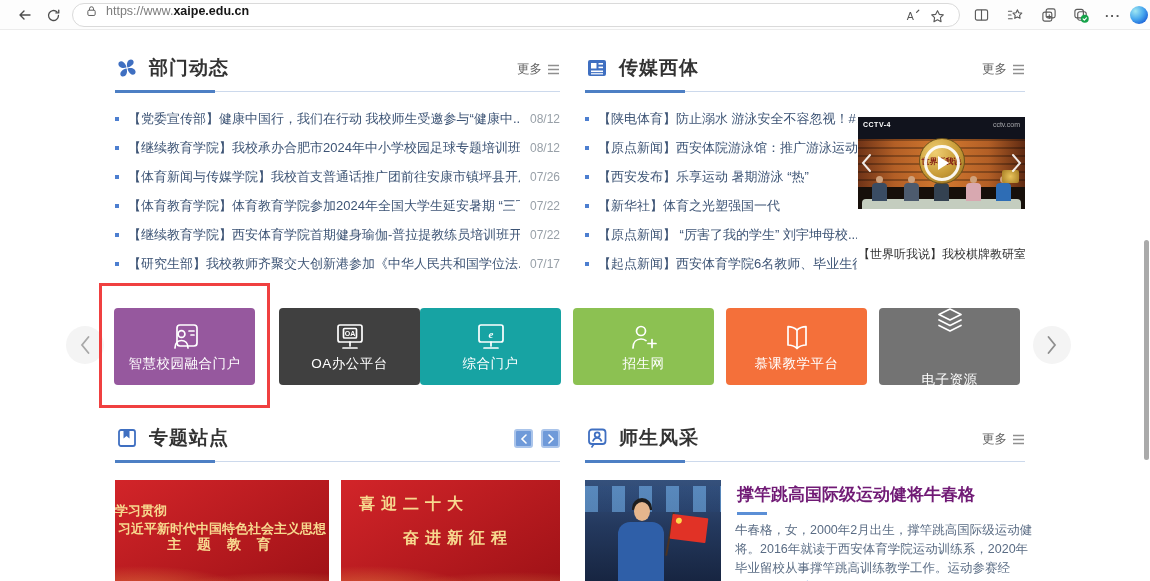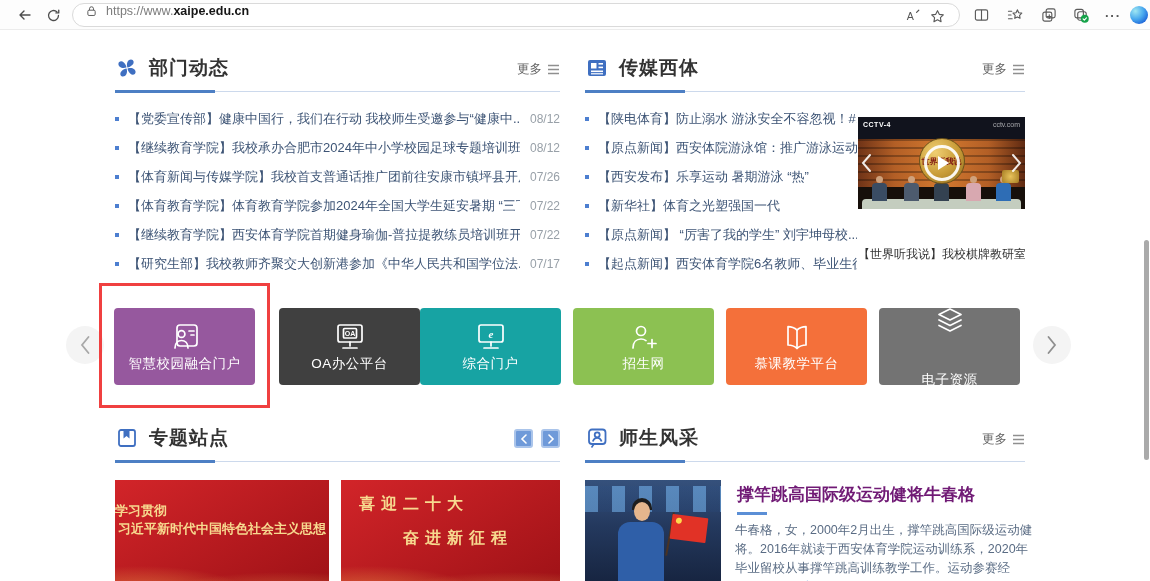--- a/index.html
+++ b/index.html
@@ -420,20 +420,21 @@
     </span>
     <div class="sec-line">
         <i class="sec-accent"></i>
       </div>
   </div>
 
   <div class="banner" style="left: 115px; width: 214px; background-color: rgb(195, 22, 28);">
     <div class="banner-inner">
       <span class="b1-l1">学习贯彻</span>
       <span class="b1-l2">习近平新时代中国特色社会主义思想</span>
+      <span class="b1-l3">主 题 教 育</span>
     </div>
   </div>
   <div class="banner" style="left: 341px; width: 219px; background-color: rgb(195, 22, 28);">
     <div class="banner-inner">
       <span class="b2-l1">喜迎二十大</span>
       <span class="b2-l2">奋进新征程</span>
     </div>
   </div>
 
   <div class="profile-photo">

